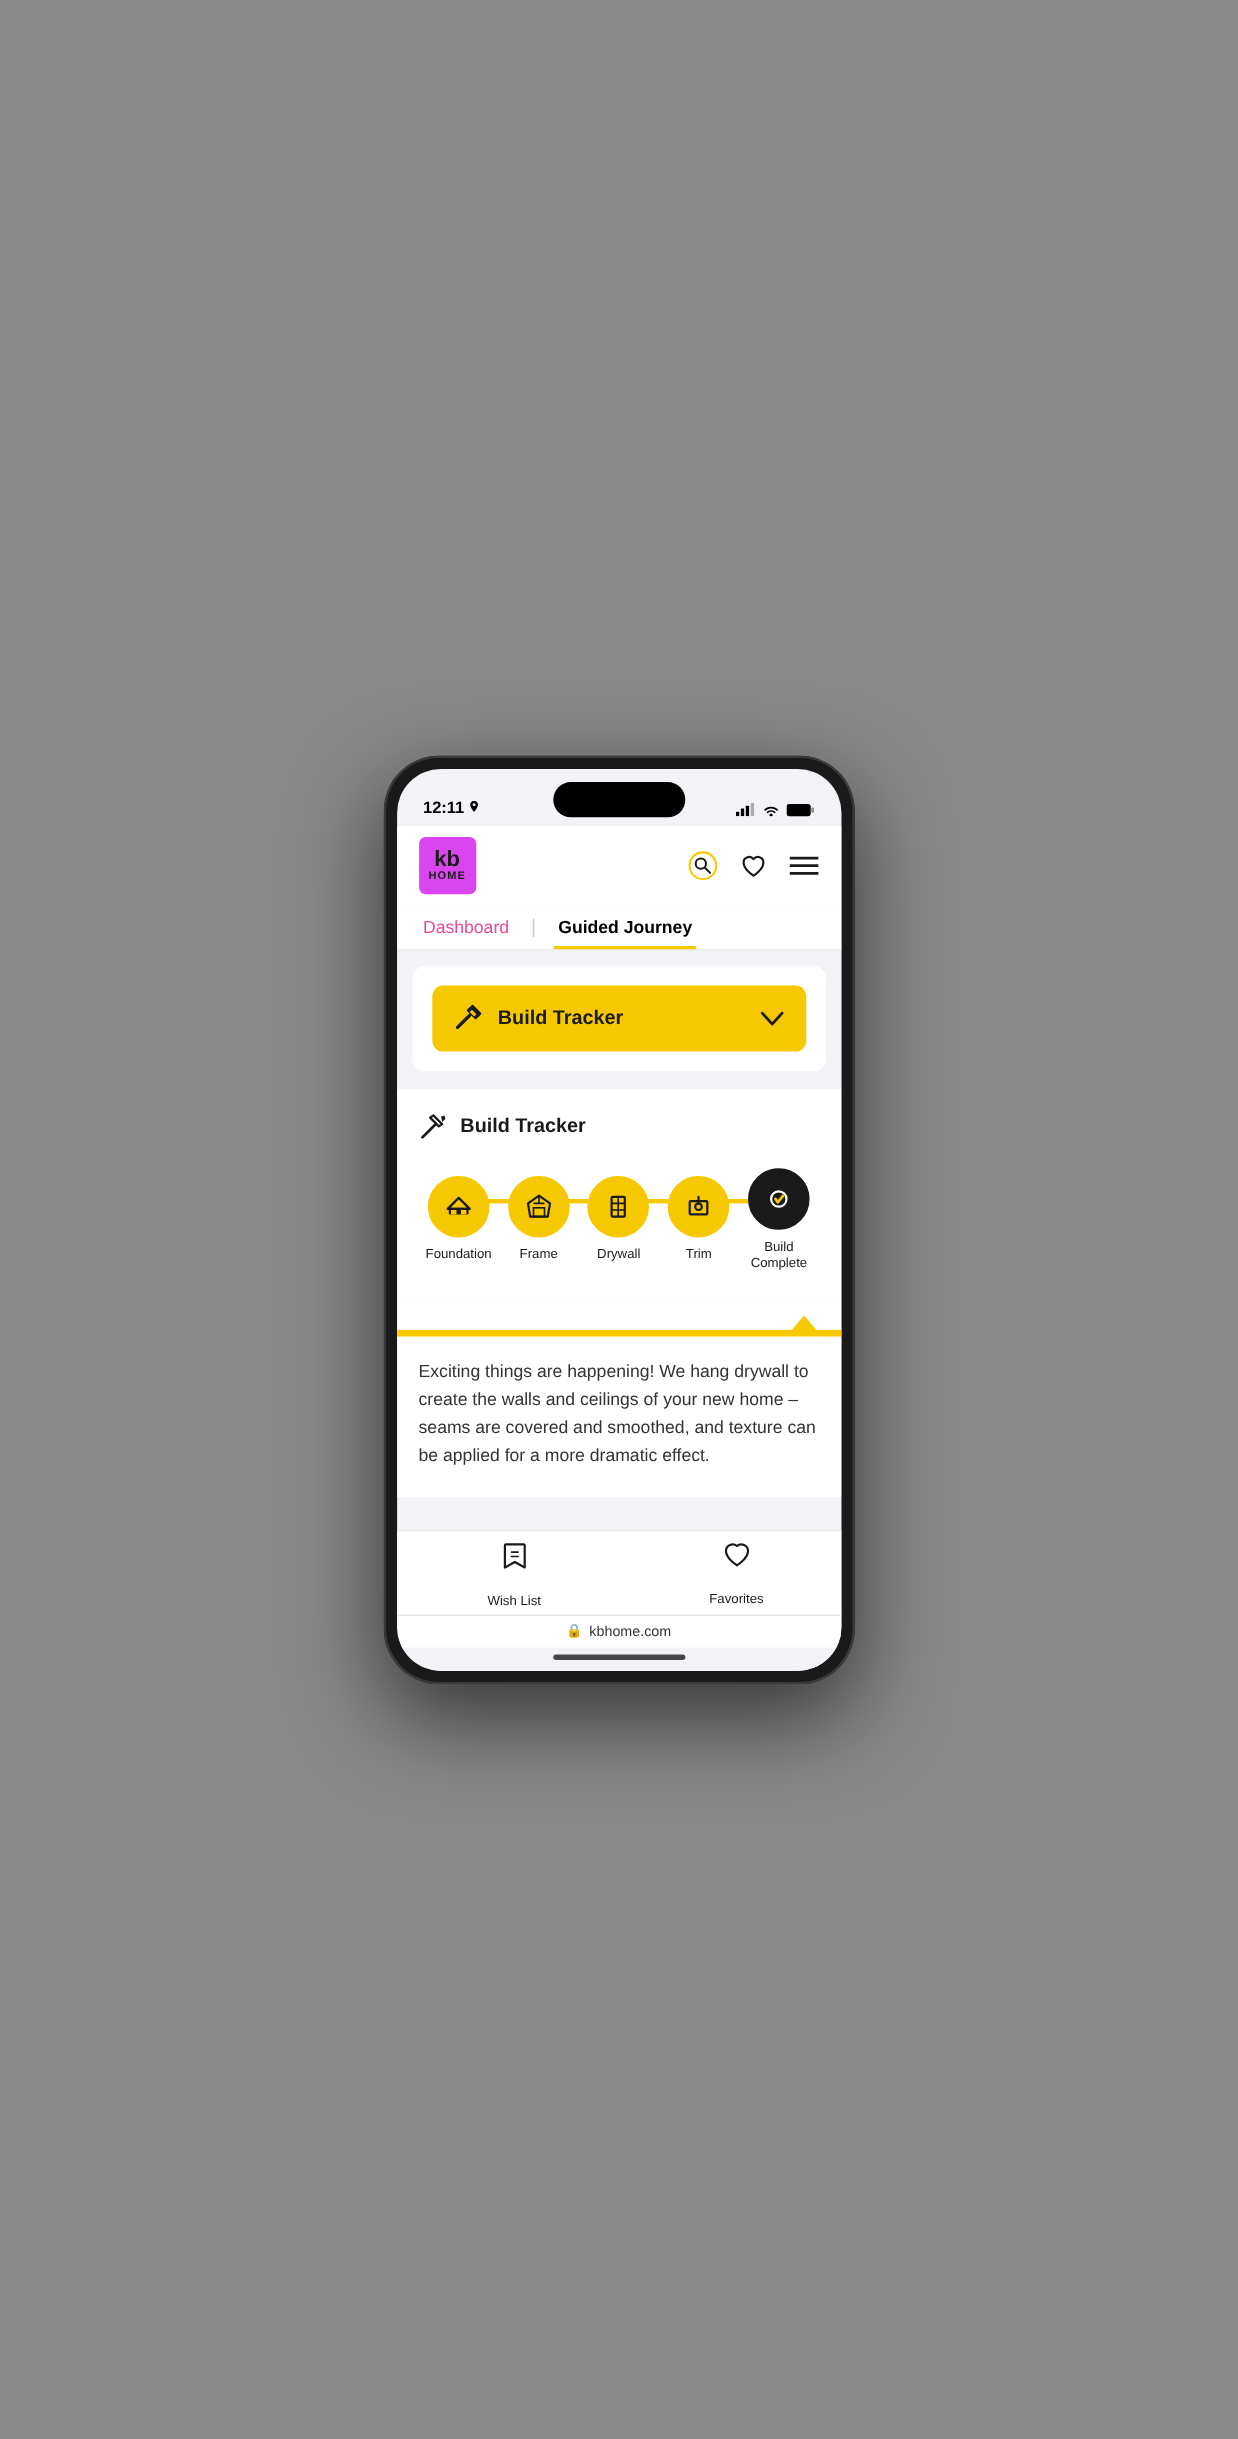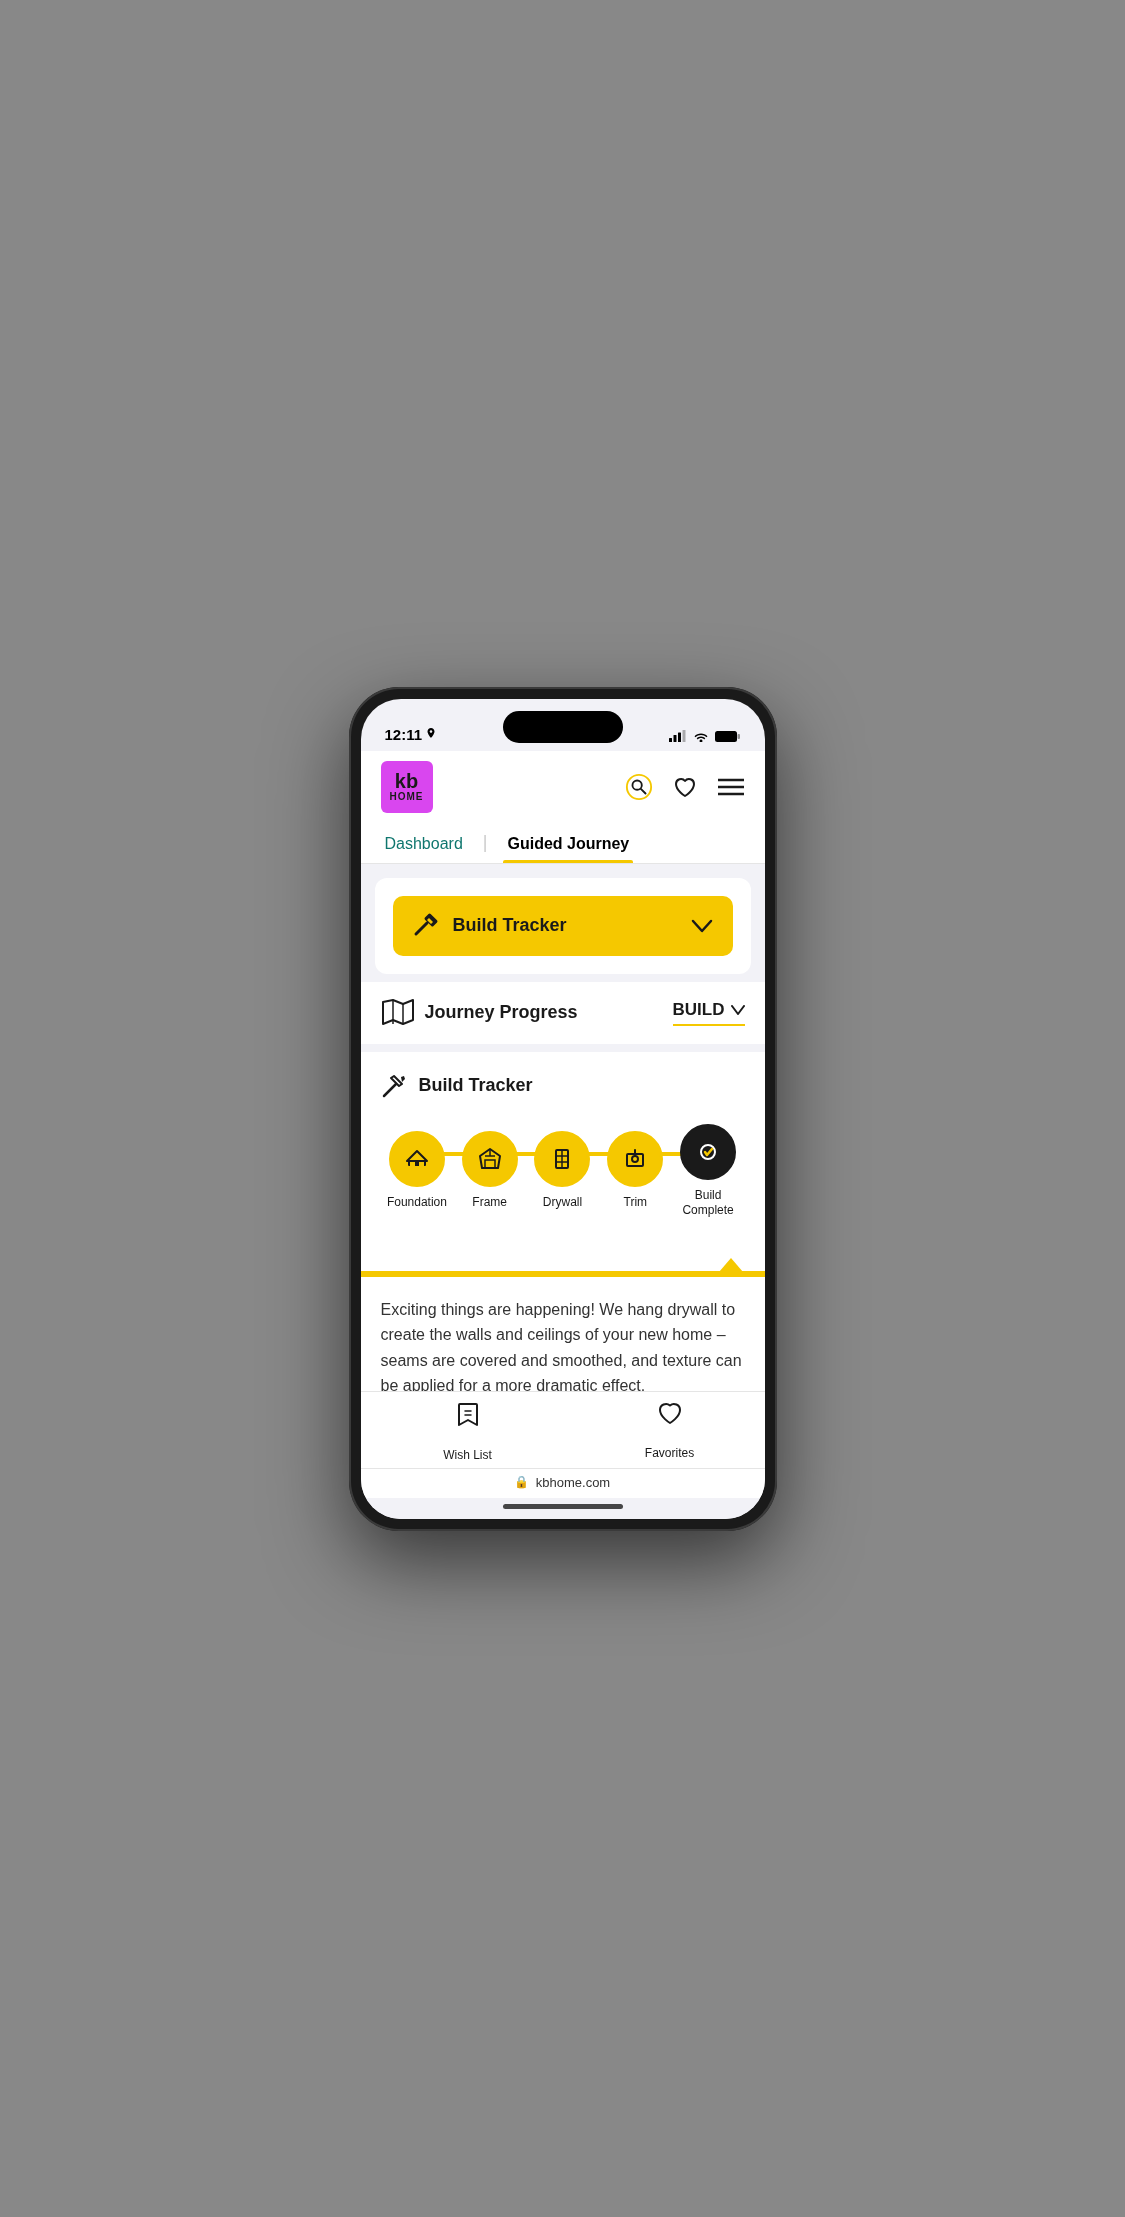--- a/index.html
+++ b/index.html
@@ -137,21 +137,21 @@
       gap: 16px;
       border-bottom: 1px solid #e5e5e5;
       flex-shrink: 0;
     }
 
     .tab-item {
       padding: 12px 4px 10px;
       font-size: 16px;
       cursor: pointer;
       position: relative;
-      color: #0f766e;
+      color: #ec4899;
     }
 
     .tab-item.active {
       font-weight: 700;
       color: #000;
     }
 
     .tab-item.active::after {
       content: '';
       position: absolute;
@@ -491,37 +491,20 @@
 
             <svg width="22" height="16" viewBox="0 0 22 16">
               <polyline points="2,3 11,13 20,3" fill="none" stroke="#1a1a1a" stroke-width="2.5" stroke-linecap="round" stroke-linejoin="round"></polyline>
             </svg>
           </button>
         </div>
       </div>
 
       <div class="section-divider"></div>
 
-      <div class="journey-progress-header">
-        <div class="journey-progress-left">
-
-          <svg width="34" height="30" viewBox="0 0 34 30">
-            <path d="M2 4v22l10-4 10 4 10-4V2L22 6l-10-4L2 4z" fill="none" stroke="#1a1a1a" stroke-width="2" stroke-linejoin="round"></path>
-            <line x1="12" y1="2" x2="12" y2="26" stroke="#1a1a1a" stroke-width="1.5"></line>
-            <line x1="22" y1="6" x2="22" y2="26" stroke="#1a1a1a" stroke-width="1.5"></line>
-          </svg>
-          <span class="journey-progress-title">Journey Progress</span>
-        </div>
-        <div class="build-dropdown">
-          <span class="build-dropdown-label">BUILD</span>
-          <svg width="14" height="10" viewBox="0 0 14 10">
-            <polyline points="1,1 7,9 13,1" fill="none" stroke="#1a1a1a" stroke-width="2" stroke-linecap="round" stroke-linejoin="round"></polyline>
-          </svg>
-        </div>
-      </div>
 
       <div class="section-divider-2"></div>
 
       <div class="build-tracker-section">
         <div class="build-tracker-section-header">
 
           <svg width="28" height="28" viewBox="0 0 28 28">
             <path d="M3 24L15 12" stroke="#1a1a1a" stroke-width="2.5" stroke-linecap="round"></path>
             <path d="M13 4l8 8-3 2-8-8z" fill="none" stroke="#1a1a1a" stroke-width="2" stroke-linejoin="round"></path>
             <path d="M20 5l3-1 1 3-3 3z" fill="#1a1a1a"></path>

